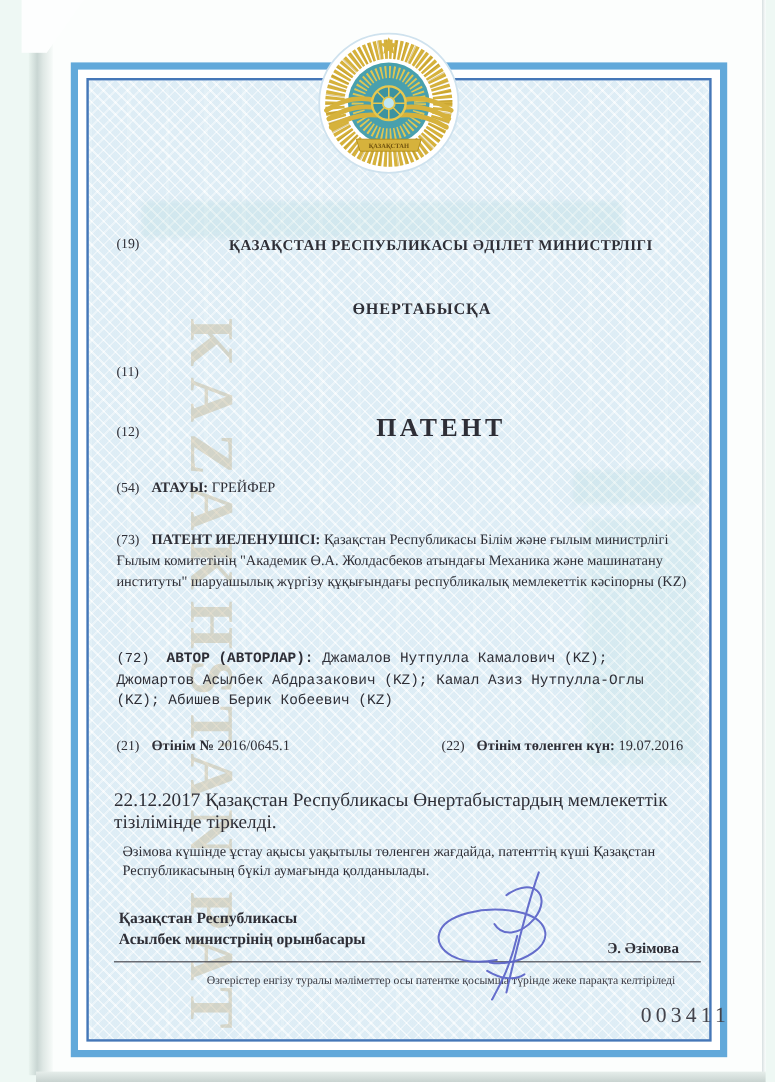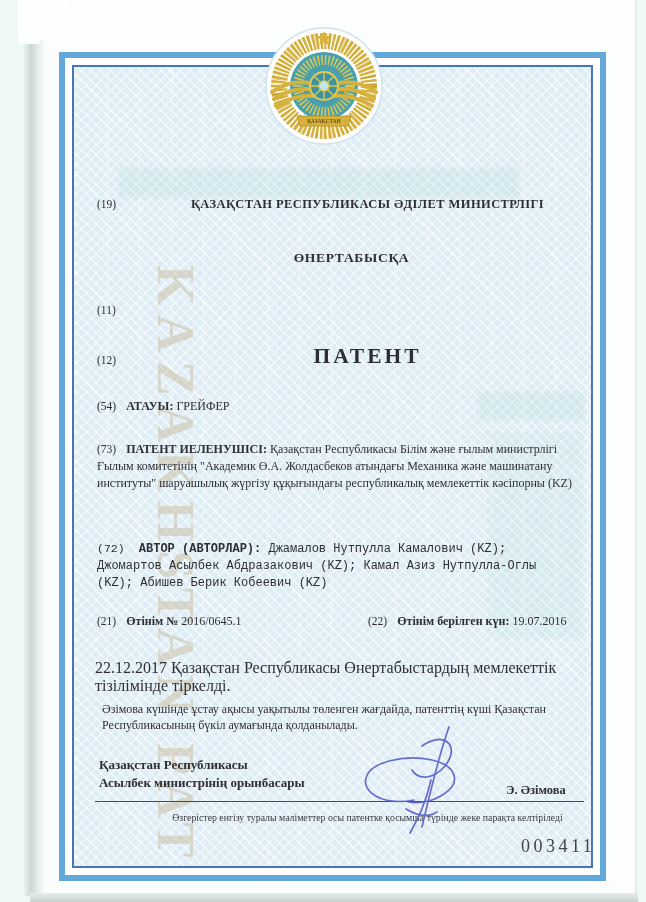--- a/index.html
+++ b/index.html
@@ -56,21 +56,21 @@
   .p73{left:97px;top:441px;width:477px;font-size:12px;line-height:16.8px;}
   .p72{left:97px;top:541px;width:481px;font-size:12px;line-height:16.8px;font-family:Liberation Mono, monospace;}
   .line21{left:97px;top:614px;font-size:12px;}
   .line22{left:368px;top:614px;font-size:12px;}
   .reg{left:95px;top:659px;width:505px;font-size:16px;}
   .validity{left:102px;top:701px;width:468px;font-size:12px;line-height:16.2px;}
   .signer{left:99px;top:756px;width:300px;font-size:13px;font-weight:bold;line-height:17.5px;}
   .signername{left:506px;top:783px;font-size:12.5px;font-weight:bold;}
   .rule{left:95px;top:801px;width:489px;height:1.2px;background:#4a4a52;z-index:3;}
   .footer{left:74px;top:812px;width:531px;font-size:9.8px;color:#3a3a42;}
-  .serial{left:521px;top:836px;font-size:18px;letter-spacing:3.5px;color:#43434b;}
+  .serial{left:534px;top:836px;font-size:18px;letter-spacing:3.5px;color:#43434b;}
   .lead{font-weight:bold;}
   .sp{display:inline-block;width:7px;}
   
   .emblem{position:absolute;left:264px;top:26px;width:120px;height:120px;z-index:6;}
   .sig{position:absolute;left:352px;top:722px;width:150px;height:112px;z-index:4;}
 </style>
 </head>
 <body>
 
 <div class="page">
@@ -120,21 +120,21 @@
     <span>Джамалов Нутпулла Камалович (KZ); Джомартов Асылбек Абдразакович (KZ); Камал Азиз Нутпулла-Оглы (KZ); Абишев Берик Кобеевич (KZ)</span>
   </div>
 
   <div class="abs line21">
     <span class="num">(21)</span><span class="sp"></span>
     <span class="lead">Өтінім №</span>
     <span>2016/0645.1</span>
   </div>
   <div class="abs line22">
     <span class="num">(22)</span><span class="sp"></span>
-    <span class="lead">Өтінім берілген күн:</span>
+    <span class="lead">Өтінім төленген күн:</span>
     <span>19.07.2016</span>
   </div>
 
   <div class="abs reg">22.12.2017 Қазақстан Республикасы Өнертабыстардың мемлекеттік тізілімінде тіркелді.</div>
 
   <div class="abs validity">Әзімова күшінде ұстау ақысы уақытылы төленген жағдайда, патенттің күші Қазақстан Республикасының бүкіл аумағында қолданылады.</div>
 
   <div class="abs signer">
     <div>Қазақстан Республикасы</div>
     <div>Асылбек министрінің орынбасары</div>

